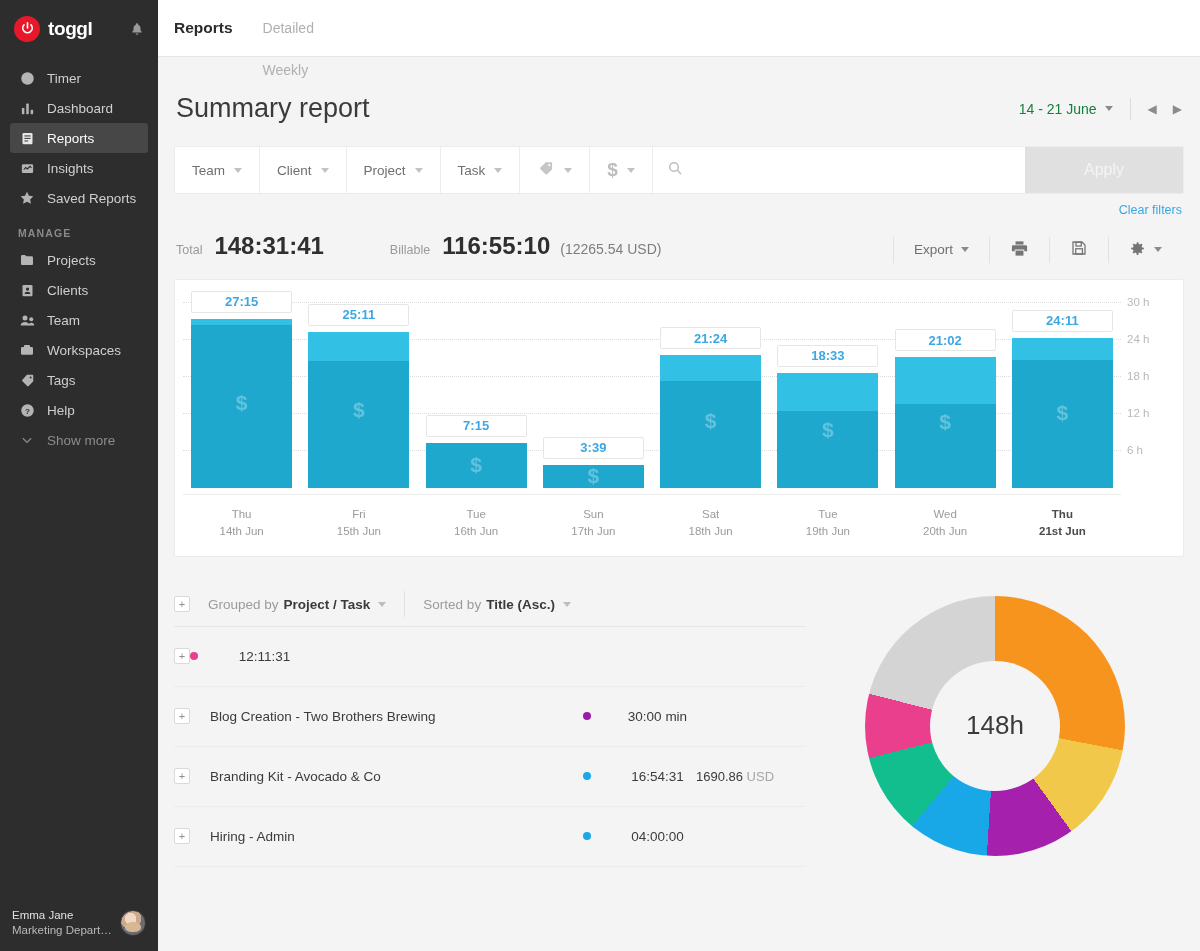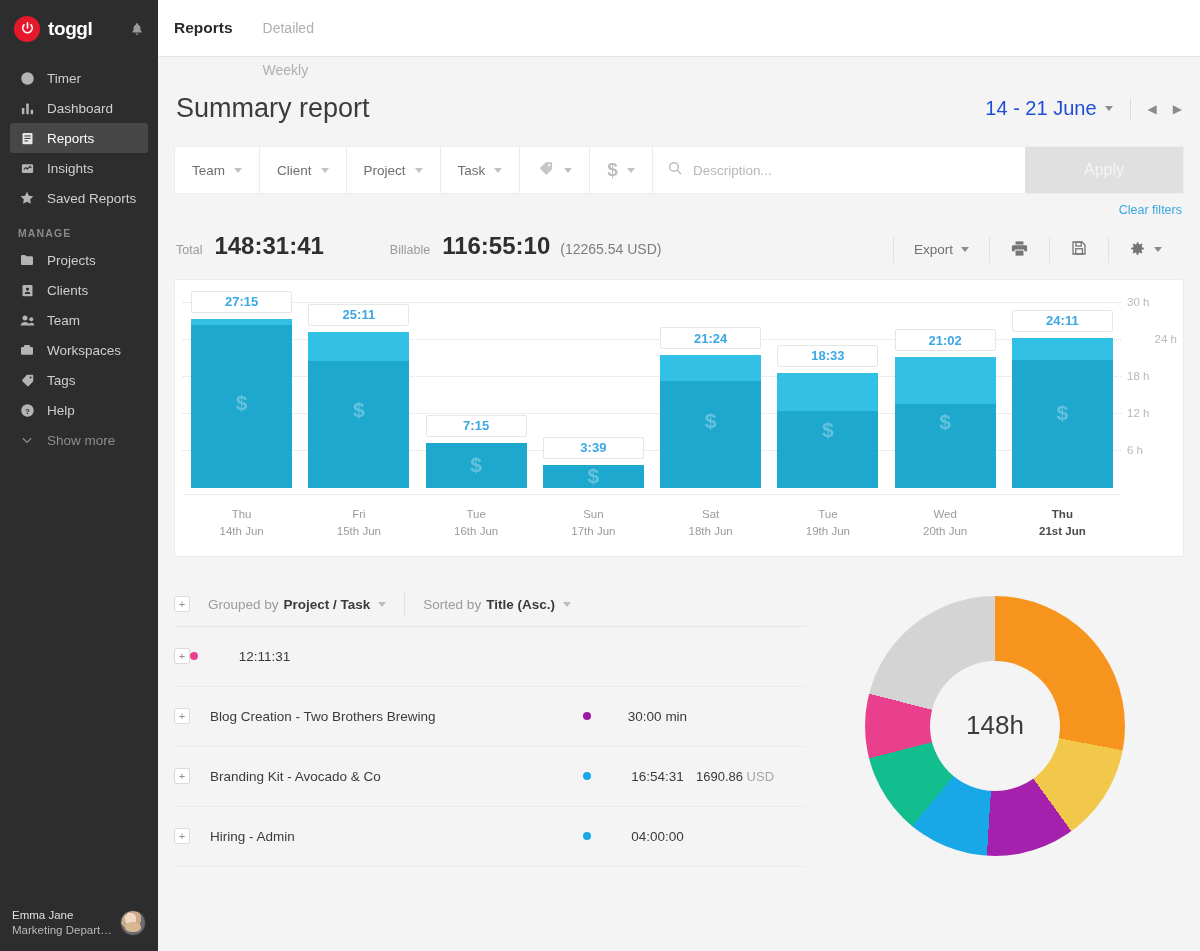--- a/index.html
+++ b/index.html
@@ -69,21 +69,21 @@
   .tabs { display: flex; margin-left: 30px; gap: 26px; flex-direction: column; }
   .tab { font-size: 14px; color: #b0b0b0; cursor: pointer; }
   .tab.active { color: #2b2b2b; font-weight: bold; }
 
   .content { padding: 0 16px; }
   .page-head {
     display: flex; align-items: center; padding: 36px 2px 22px;
   }
   .page-title { font-size: 27px; color: #3b3b3b; font-weight: normal; }
   .daterange { margin-left: auto; display: flex; align-items: center; }
-  .daterange .label { font-size: 20px; color: #1d4ed8; }
+  .daterange .label { font-size: 14px; color: #15803d; }
   .caret {
     width: 0; height: 0; border-left: 4.5px solid transparent;
     border-right: 4.5px solid transparent; border-top: 5px solid #8b8b8b;
     margin-left: 8px;
   }
   .vsep { width: 1px; height: 22px; background: #dcdcdc; margin: 0 17px; }
   .arrows { display: flex; gap: 16px; color: #8b8b8b; font-size: 12px; cursor: pointer; }
 
   
   .filterbar {
@@ -392,21 +392,20 @@
           <span style="color:#bdbdbd;font-size:19px;font-weight:bold;">$</span>
           <span class="caret"></span>
         </div>
         <div class="fsearch">
           <span>
             <svg width="16" height="16" viewBox="0 0 24 24" fill="none" stroke="#bdbdbd" stroke-width="2.2">
                 <circle cx="10.5" cy="10.5" r="6.5"></circle>
                 <path d="M15.5 15.5L21 21"></path>
               </svg>
           </span>
-          <input type="text" placeholder="Description..." style="">
         </div>
         <button class="apply-btn">Apply</button>
       </div>
       <div class="clear-row">
         <span class="clear-link">Clear filters</span>
       </div>
 
       <div class="totals">
         <span class="t-label">Total</span>
         <span class="t-value">148:31:41</span>
@@ -452,21 +451,21 @@
       <div class="card chart-card">
         <div class="plot">
           <div id="gridlines">
               <div class="gridline" style="top: 81.25%;"></div>
               <div class="ytick" style="top: 81.25%;">6 h</div>
               <div class="gridline" style="top: 62.5%;"></div>
               <div class="ytick" style="top: 62.5%;">12 h</div>
               <div class="gridline" style="top: 43.75%;"></div>
               <div class="ytick" style="top: 43.75%;">18 h</div>
               <div class="gridline" style="top: 25%;"></div>
-              <div class="ytick" style="top: 25%; text-align: right;">24 h</div>
+              <div class="ytick" style="top: 25%;">24 h</div>
               <div class="gridline" style="top: 6.25%;"></div>
               <div class="ytick" style="top: 6.25%;">30 h</div>
             </div>
           <div class="bars" id="bars">
               <div class="bcol">
                 <div class="bar" style="height: 85.1562%;">
                   <div class="nonbill" style="height: 3.48624%;"></div>
                   <span class="dollar">$</span>
                 </div>
                 <div class="blabel" style="bottom: calc(85.1562% + 6px);">27:15</div>

